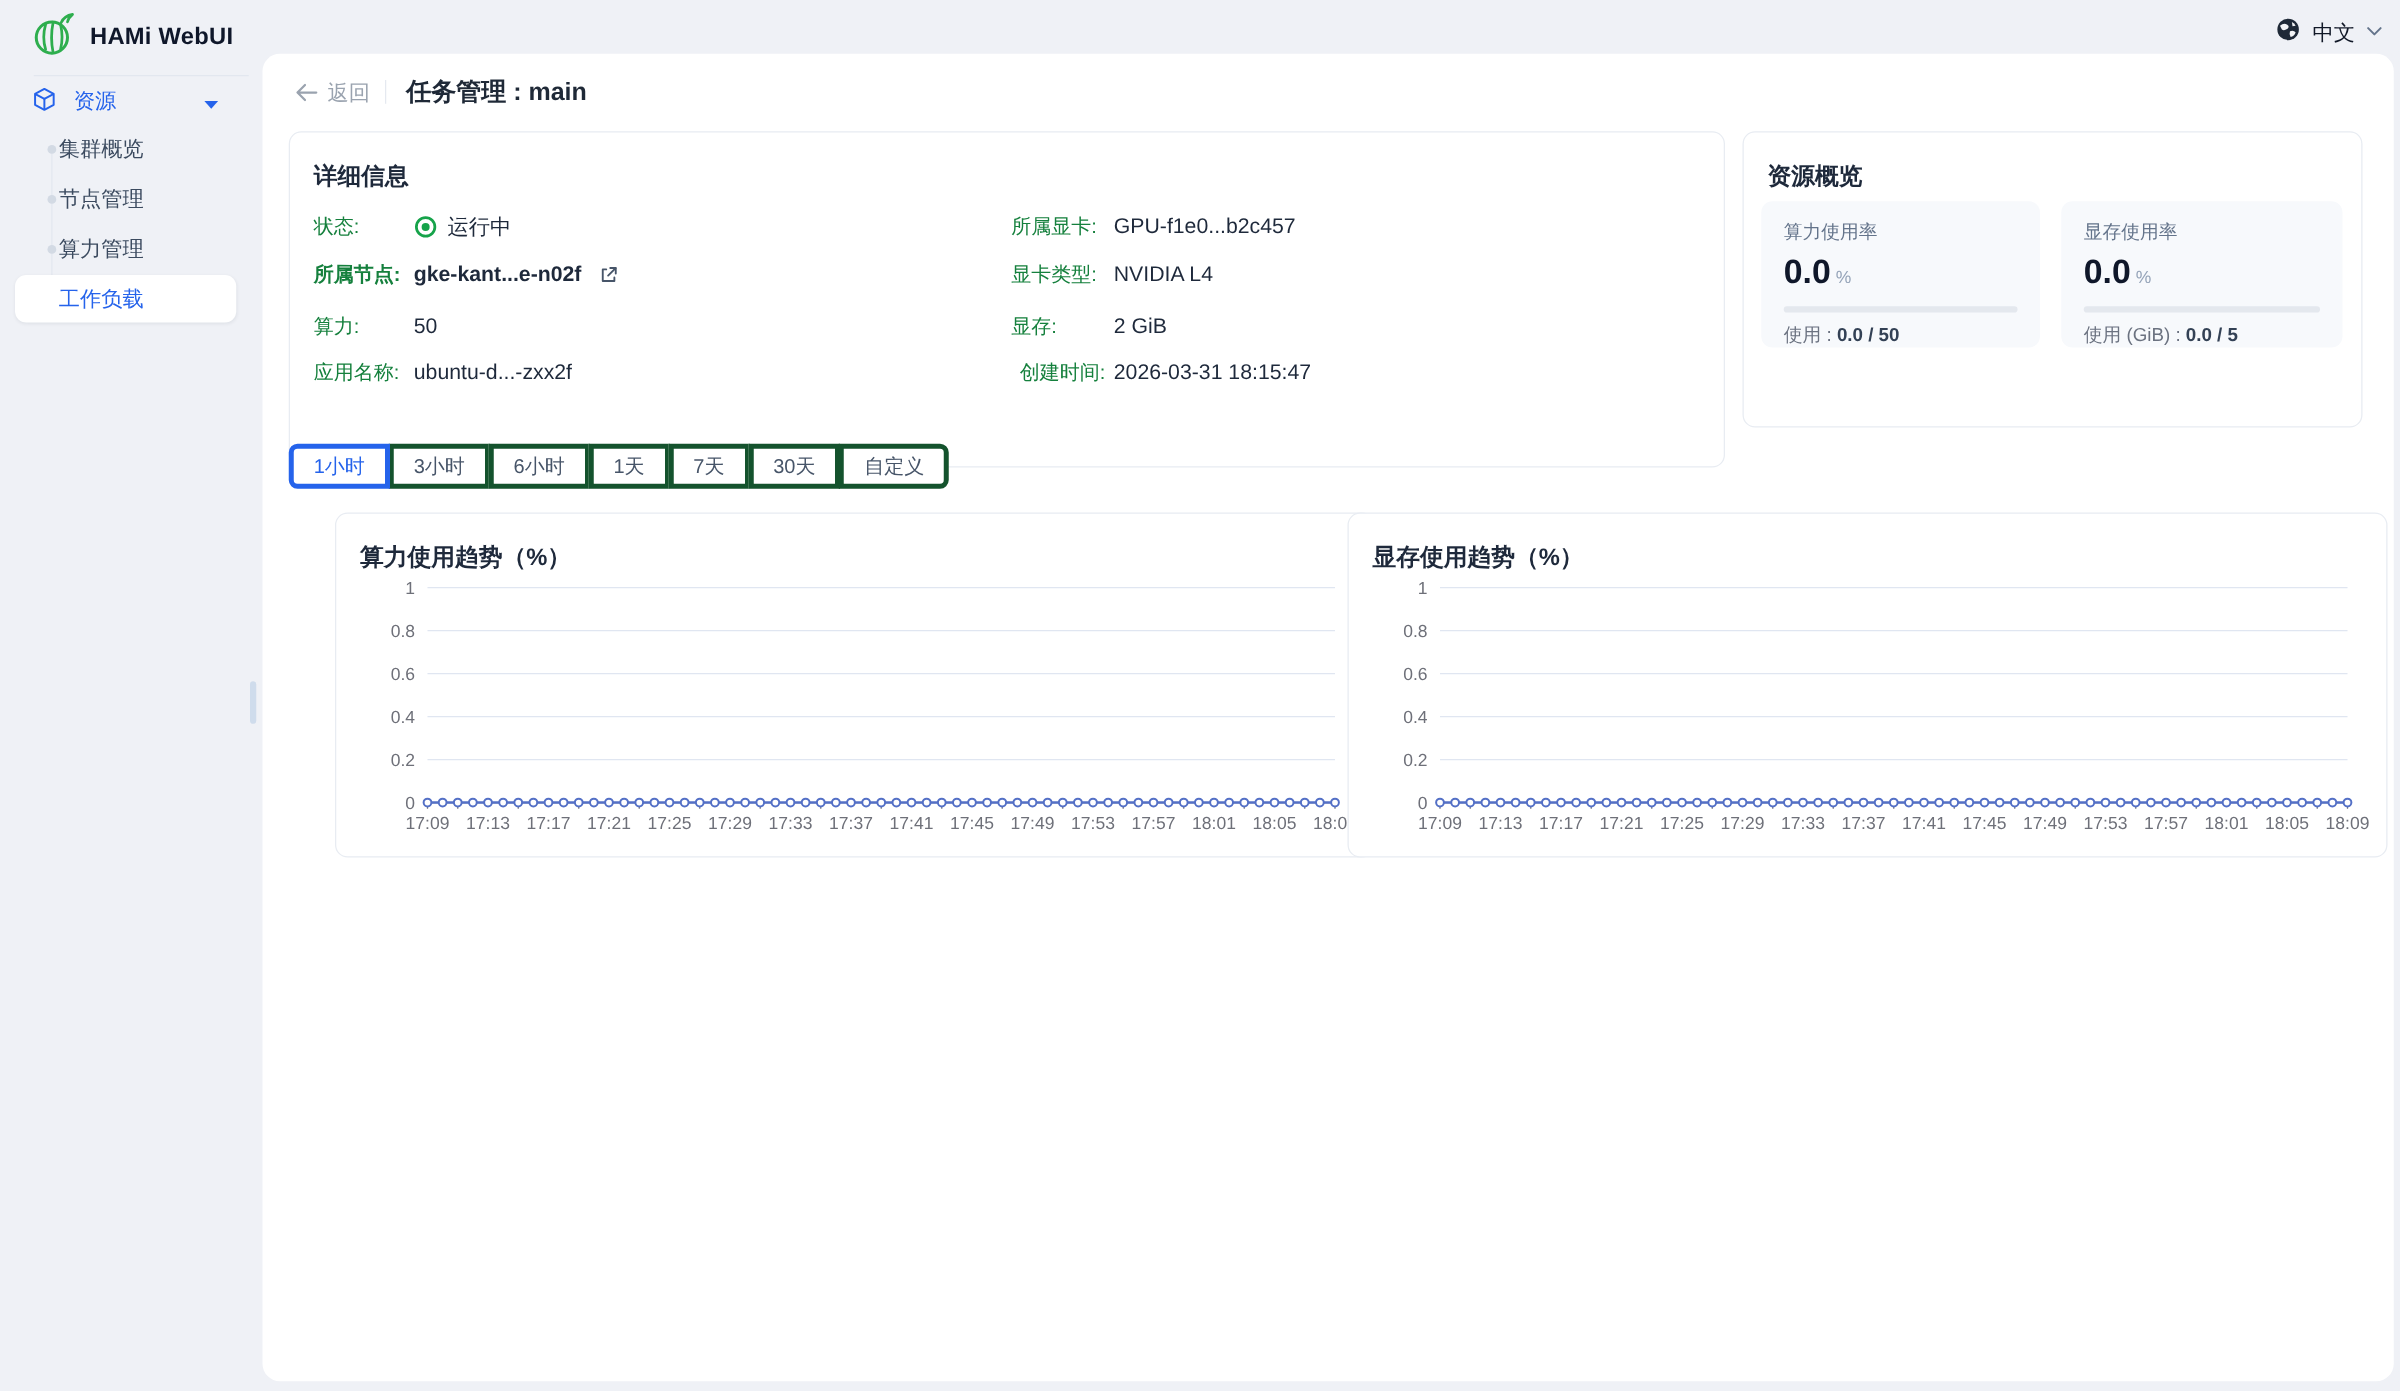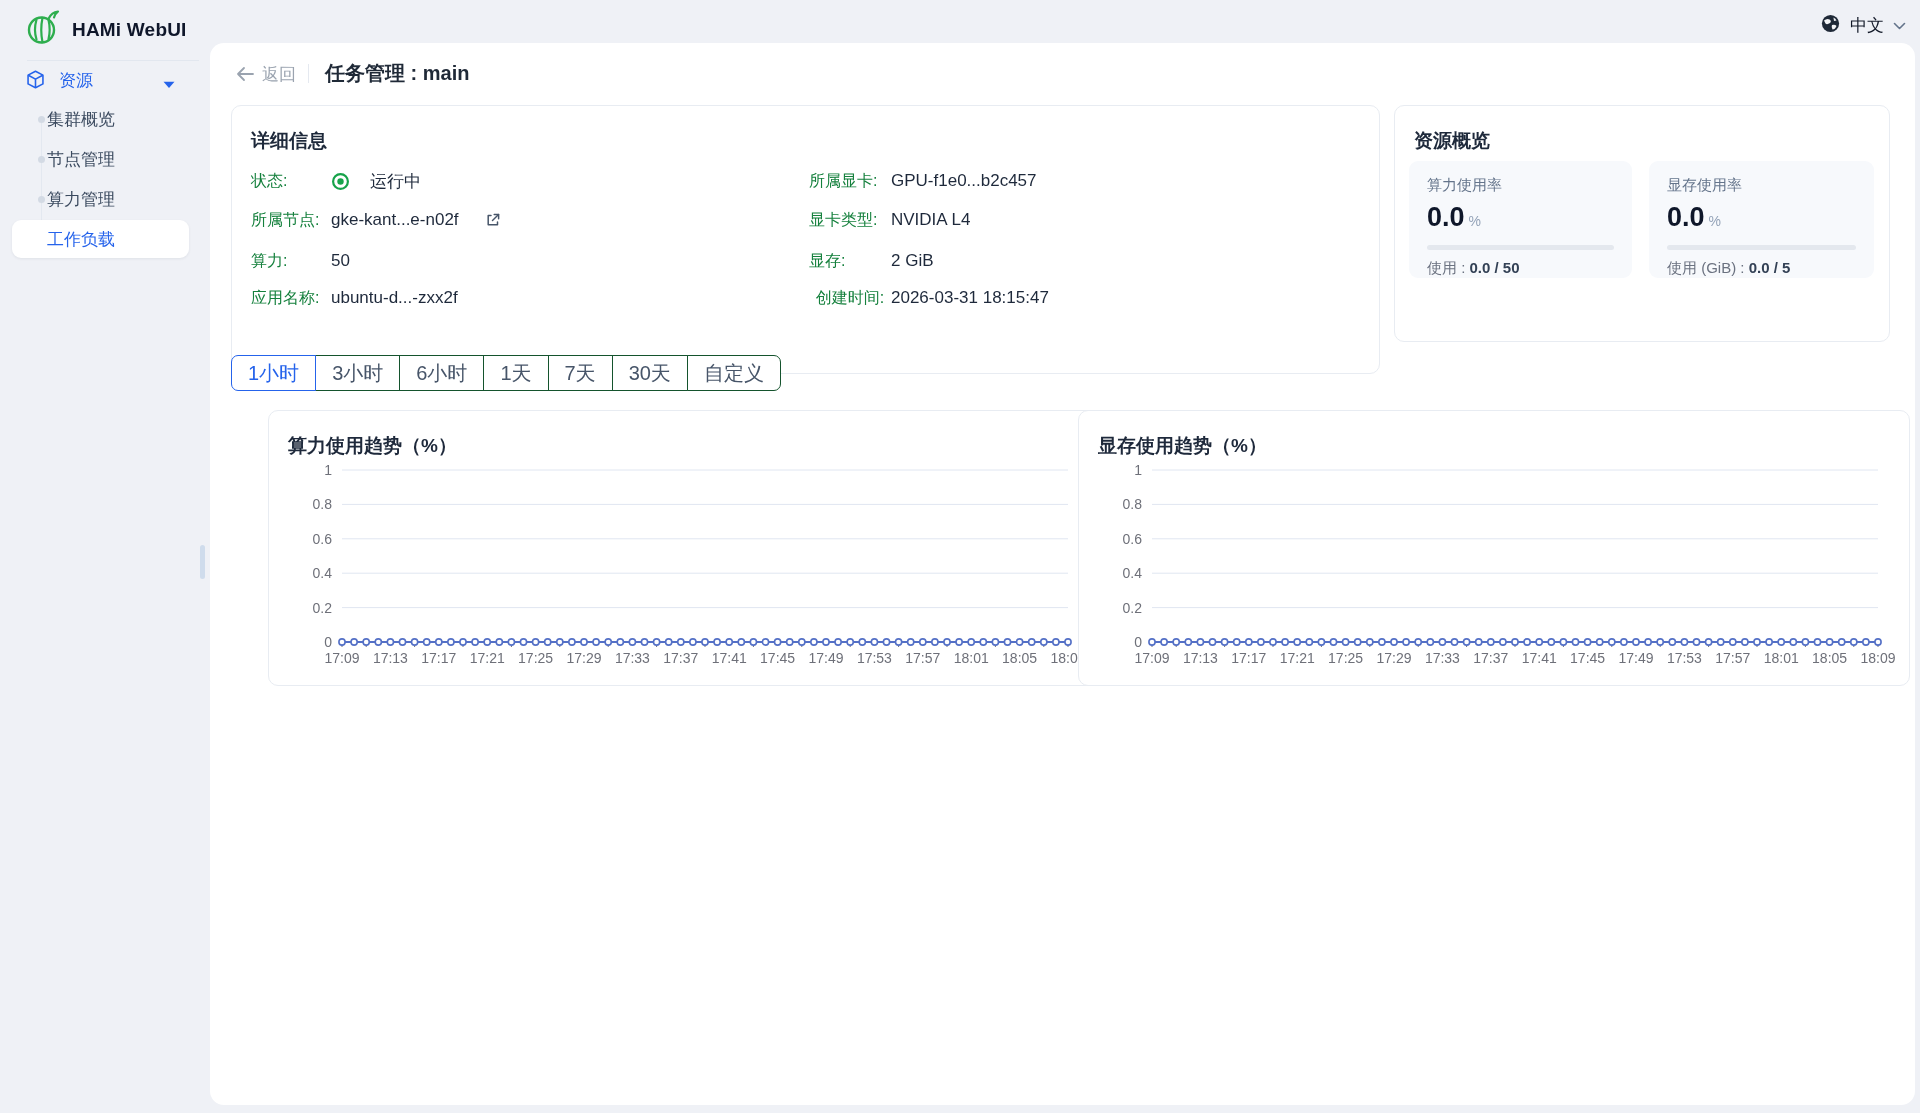--- a/index.html
+++ b/index.html
@@ -35,37 +35,37 @@
   .hdr-divider { position:absolute; left:98px; top:21px; width:1px; height:19px; background:#e5e9f0; }
   .hdr-title { position:absolute; left:115px; top:17px; font-size:20px; font-weight:600; color:#1f2937; }
   
   .card { position:absolute; background:#fff; border:1px solid #e8ecf2; border-radius:10px; }
   .card-title { position:absolute; left:19px; top:22px; font-size:19px; font-weight:600; color:#1e293b; }
   .detail-card { left:21px; top:62px; width:1149px; height:269px; }
   .overview-card { left:1184px; top:62px; width:496px; height:237px; }
   .fld-row { position:absolute; height:28px; display:flex; align-items:center; }
   .fld-label { width:80px; font-size:16px; color:#15803d; flex:none; }
   .fld-row.rcol .fld-label { width:82px; }
-  .fld-value { font-size:17px; color:#1e293b; display:flex; align-items:center; gap:20px; }
+  .fld-value { font-size:17px; color:#1e293b; display:flex; align-items:center; gap:8px; }
   .ext-link { margin-left:6px; display:inline-flex; cursor:pointer; }
   
   .stat-box { position:absolute; top:55px; height:117px; background:#f7f9fc; border-radius:9px; padding:15px 18px; }
   .stat-box.s0 { left:14px; width:223px; }
   .stat-box.s1 { left:254px; width:225px; }
   .stat-label { font-size:15px; color:#64748b; }
   .stat-value { margin-top:7px; font-size:27px; font-weight:bold; color:#0f172a; }
   .stat-unit { font-size:14px; font-weight:normal; color:#94a3b8; margin-left:4px; }
   .stat-bar { margin-top:12px; width:100%; height:5px; border-radius:3px; background:#e4e8ee; overflow:hidden; }
   .stat-bar-fill { height:100%; background:#2563eb; border-radius:3px; }
   .stat-usage { margin-top:9px; font-size:15px; color:#6b7280; }
   .stat-usage b { color:#334155; }
   
   .range-group { position:absolute; left:21px; top:312px; display:flex; }
   .range-btn { height:36px; padding:12px 16px; display:flex; align-items:center; justify-content:center;
-    background:#fff; border:1px solid #14532d; font-size:20px; color:#475569; margin-left:-1px; cursor:pointer; position:relative; }
+    background:#fff; border:4px solid #14532d; font-size:16px; color:#475569; margin-left:-1px; cursor:pointer; position:relative; }
   .range-btn:first-child { border-radius:7px 0 0 7px; margin-left:0; }
   .range-btn:last-child { border-radius:0 7px 7px 0; }
   .range-btn.active { border-color:#2563eb; color:#2563eb; z-index:2; }
   
   .chart-card { top:367px; width:832px; height:276px; }
   .chart-card.c0 { left:21px;margin-left:37px; }
   .chart-card.c1 { left:868px; }
   .chart-svg { position:absolute; left:0; top:0; }
 </style>
 </head>
@@ -160,21 +160,21 @@
         <span style="display:inline-flex;">
           <svg width="19" height="19" viewBox="0 0 19 19" fill="none">
             <circle cx="9.5" cy="9.5" r="7.4" stroke="#16a34a" stroke-width="2.2" fill="#ffffff"></circle>
             <circle cx="9.5" cy="9.5" r="3.2" fill="#16a34a"></circle>
           </svg>
         </span>
         <span>运行中</span>
       </span>
     </div>
 
-    <div class="fld-row" style="left:19px; top:100px;">
+    <div class="fld-row" style="left:19px; top:100px;font-weight:bold;">
       <span class="fld-label">所属节点:</span>
       <span class="fld-value">
         <span>gke-kant...e-n02f</span>
         <span class="ext-link">
           <svg width="16" height="16" viewBox="0 0 16 16" fill="none">
             <path d="M6 3.5 H3.2 V12.8 H12.5 V10" stroke="#475569" stroke-width="1.5" stroke-linecap="round" stroke-linejoin="round"></path>
             <path d="M7.5 8.5 L13.5 2.5" stroke="#475569" stroke-width="1.5" stroke-linecap="round"></path>
             <path d="M9.2 2.4 H13.6 V6.8" stroke="#475569" stroke-width="1.5" stroke-linecap="round" stroke-linejoin="round"></path>
           </svg>
         </span>

